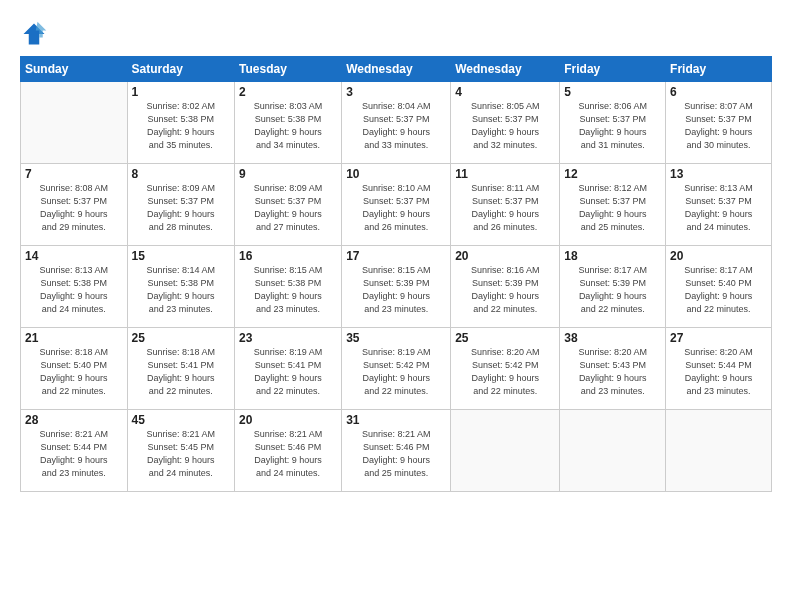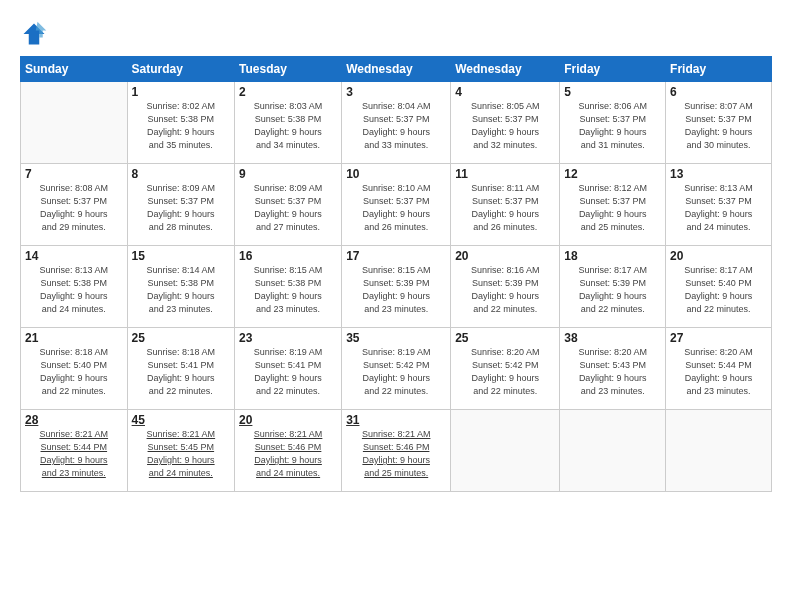--- a/index.html
+++ b/index.html
@@ -87,21 +87,20 @@
       font-size: 9px;
       color: #444;
       line-height: 1.45;
       text-align: center;
     }
     .empty-cell {
       background: #f9f9f9;
     }
     .last-row td {
       height: 72px;
-      text-decoration: underline;
     }
   </style>
 </head>
 <body>
 
 <div class="container">
   <div class="header">
     <div class="logo">
       <svg class="logo-icon" viewBox="0 0 32 32">
         <polygon points="16,4 28,16 22,16 22,28 10,28 10,16 4,16" fill="#1a6fc4"></polygon>

